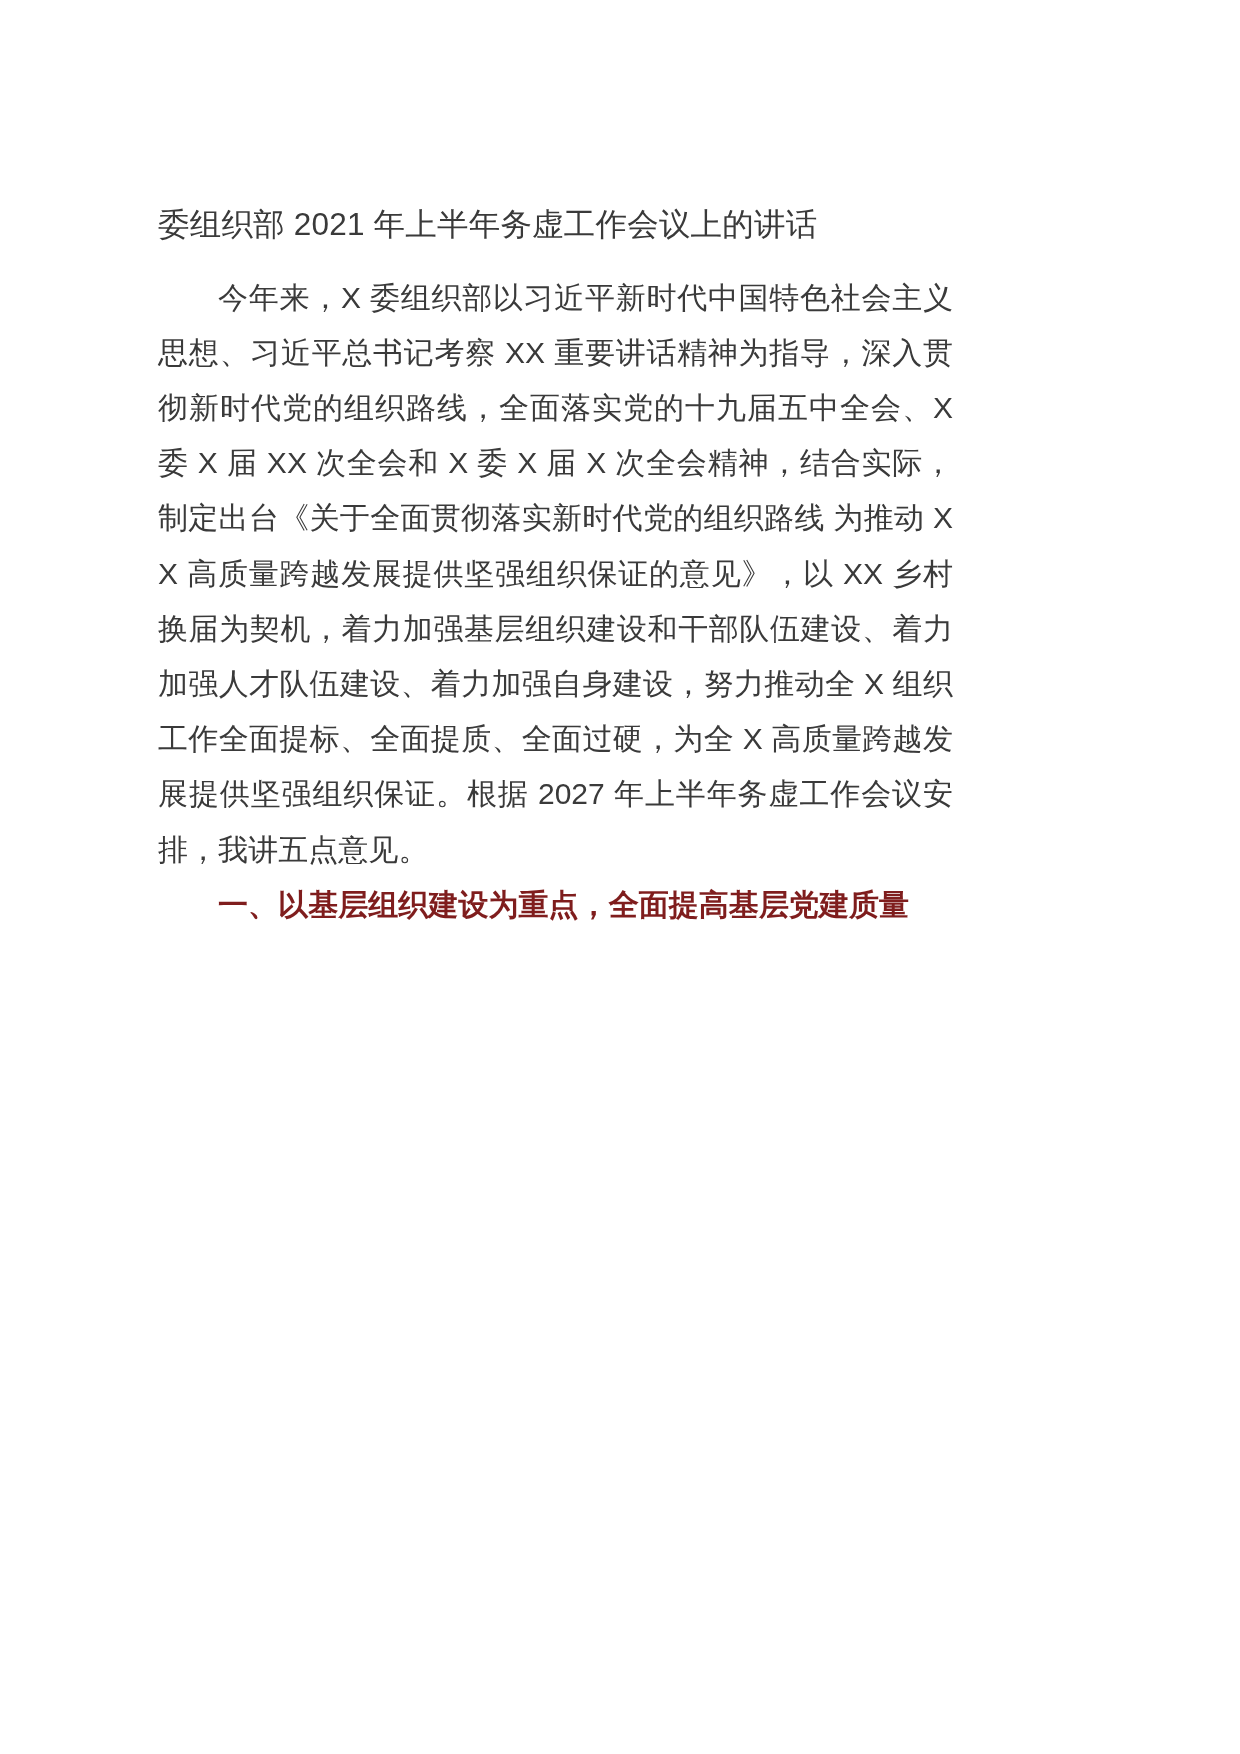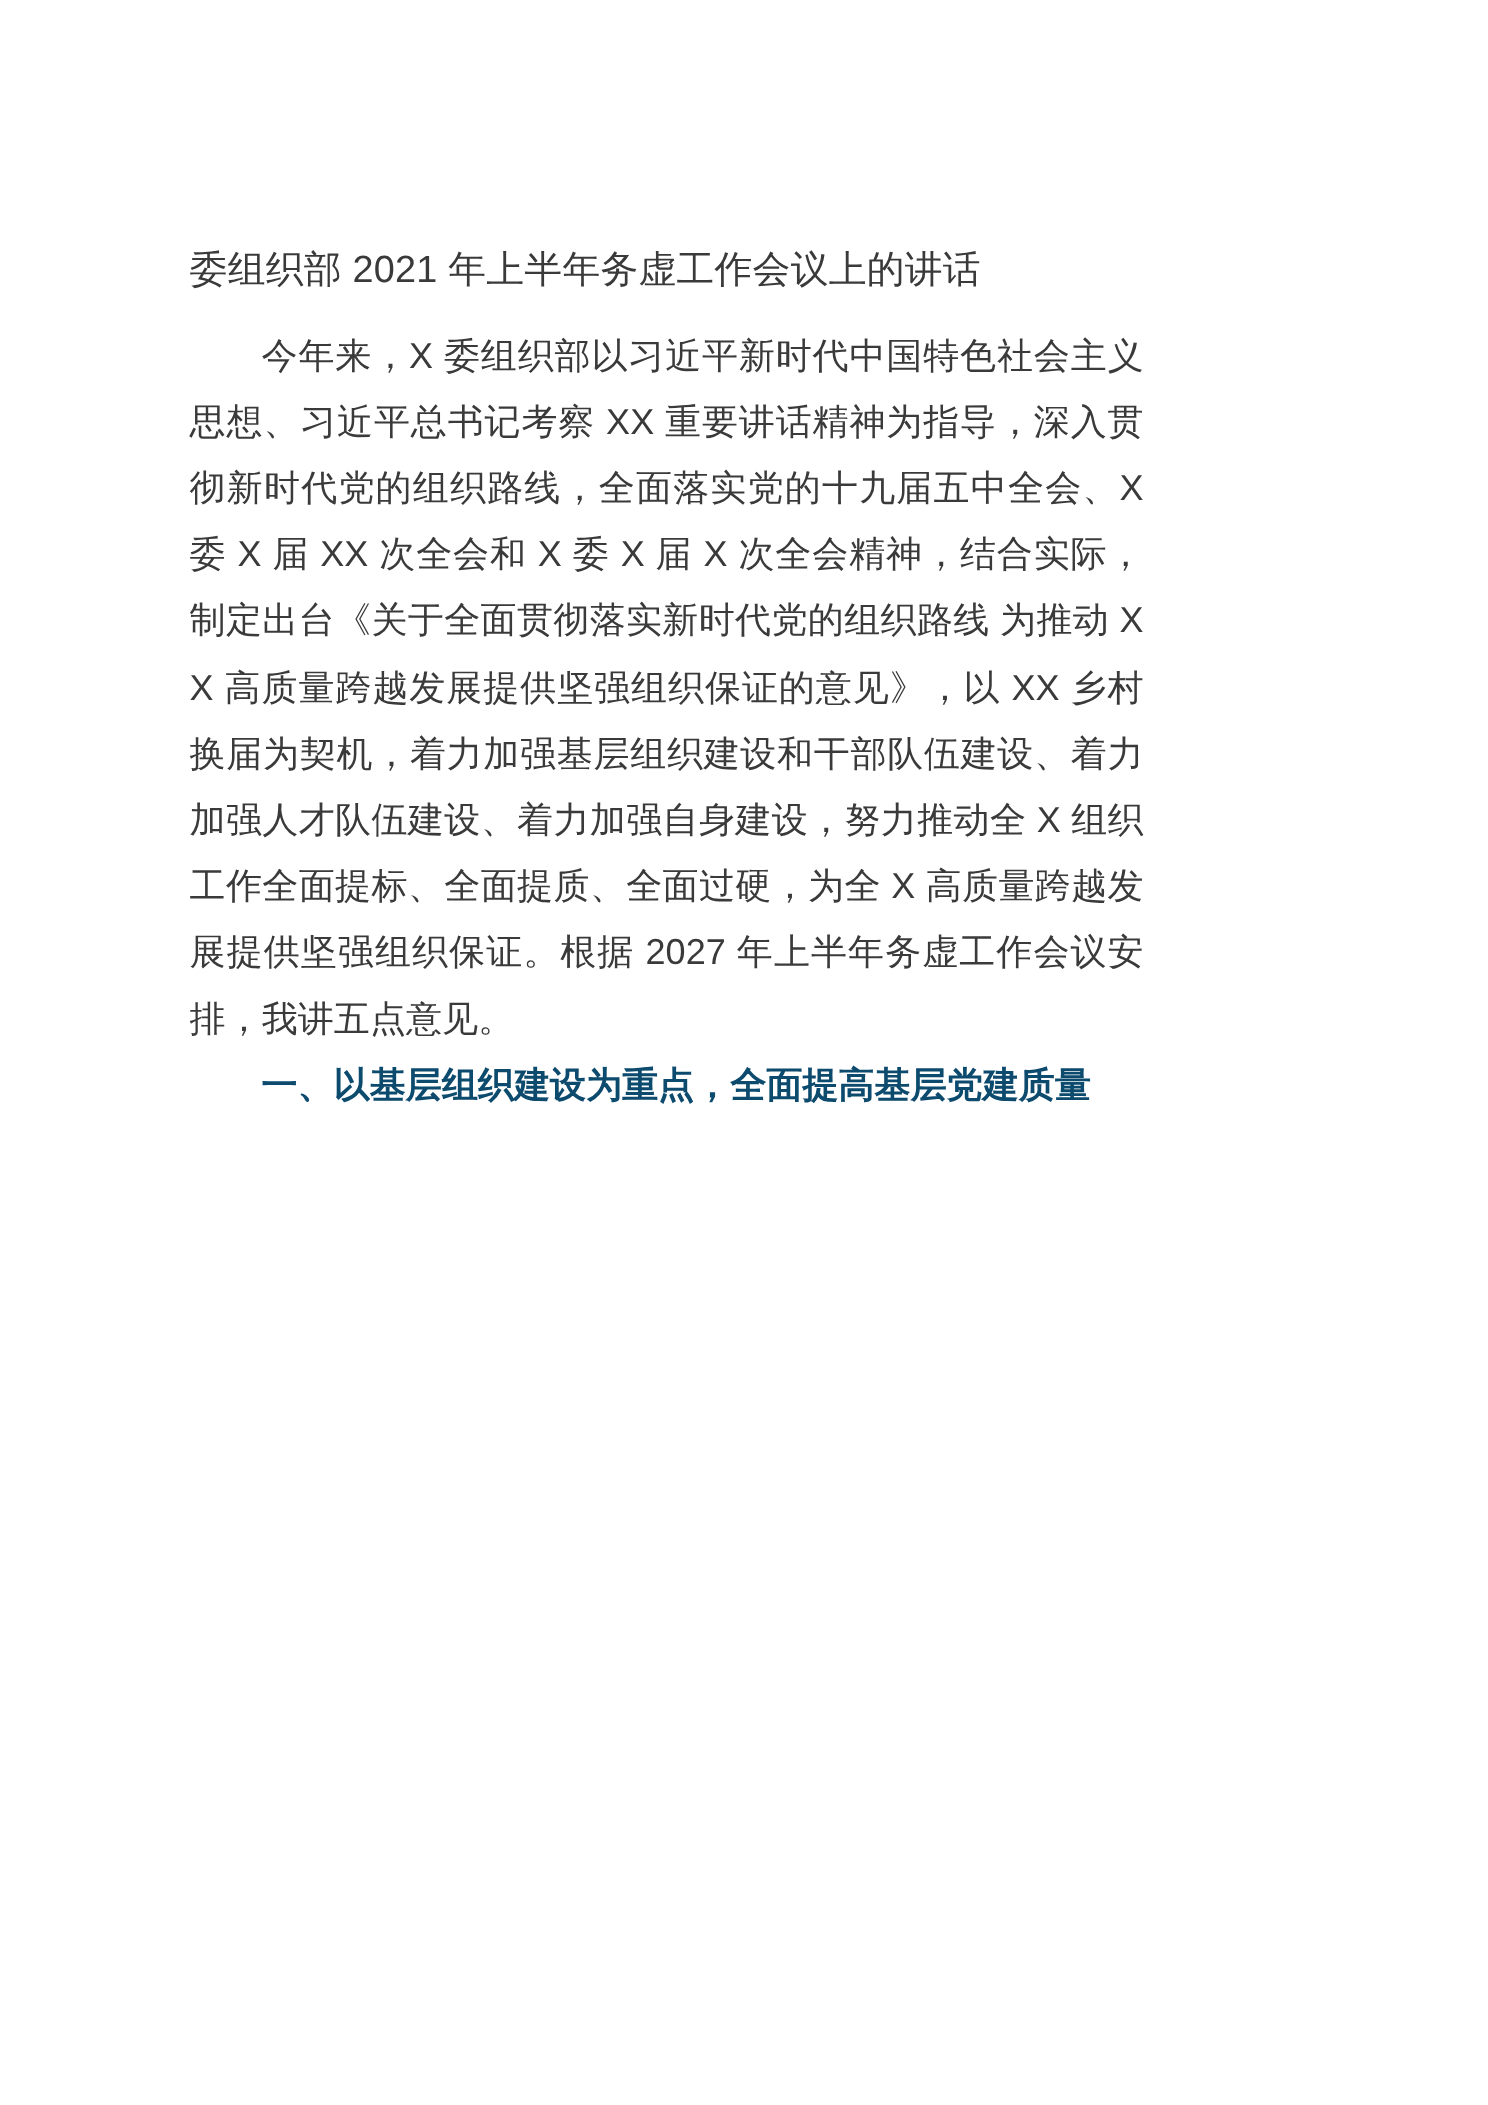--- a/index.html
+++ b/index.html
@@ -54,21 +54,21 @@
     letter-spacing: 0.05px;
     word-break: break-all;
   }
   .para-first {
     padding-top: 29px;
   }
   .section-heading {
     font-size: 30px;
     line-height: 55.2px;
     font-weight: bold;
-    color: #0c4a6e;
+    color: #7f1d1d;
     margin: 0;
     text-indent: 60px;
     letter-spacing: 0.05px;
   }
   .lead {
     font-weight: bold;
     color: #2e2e2e;
   }
   .para-tight {
     margin: 0;

